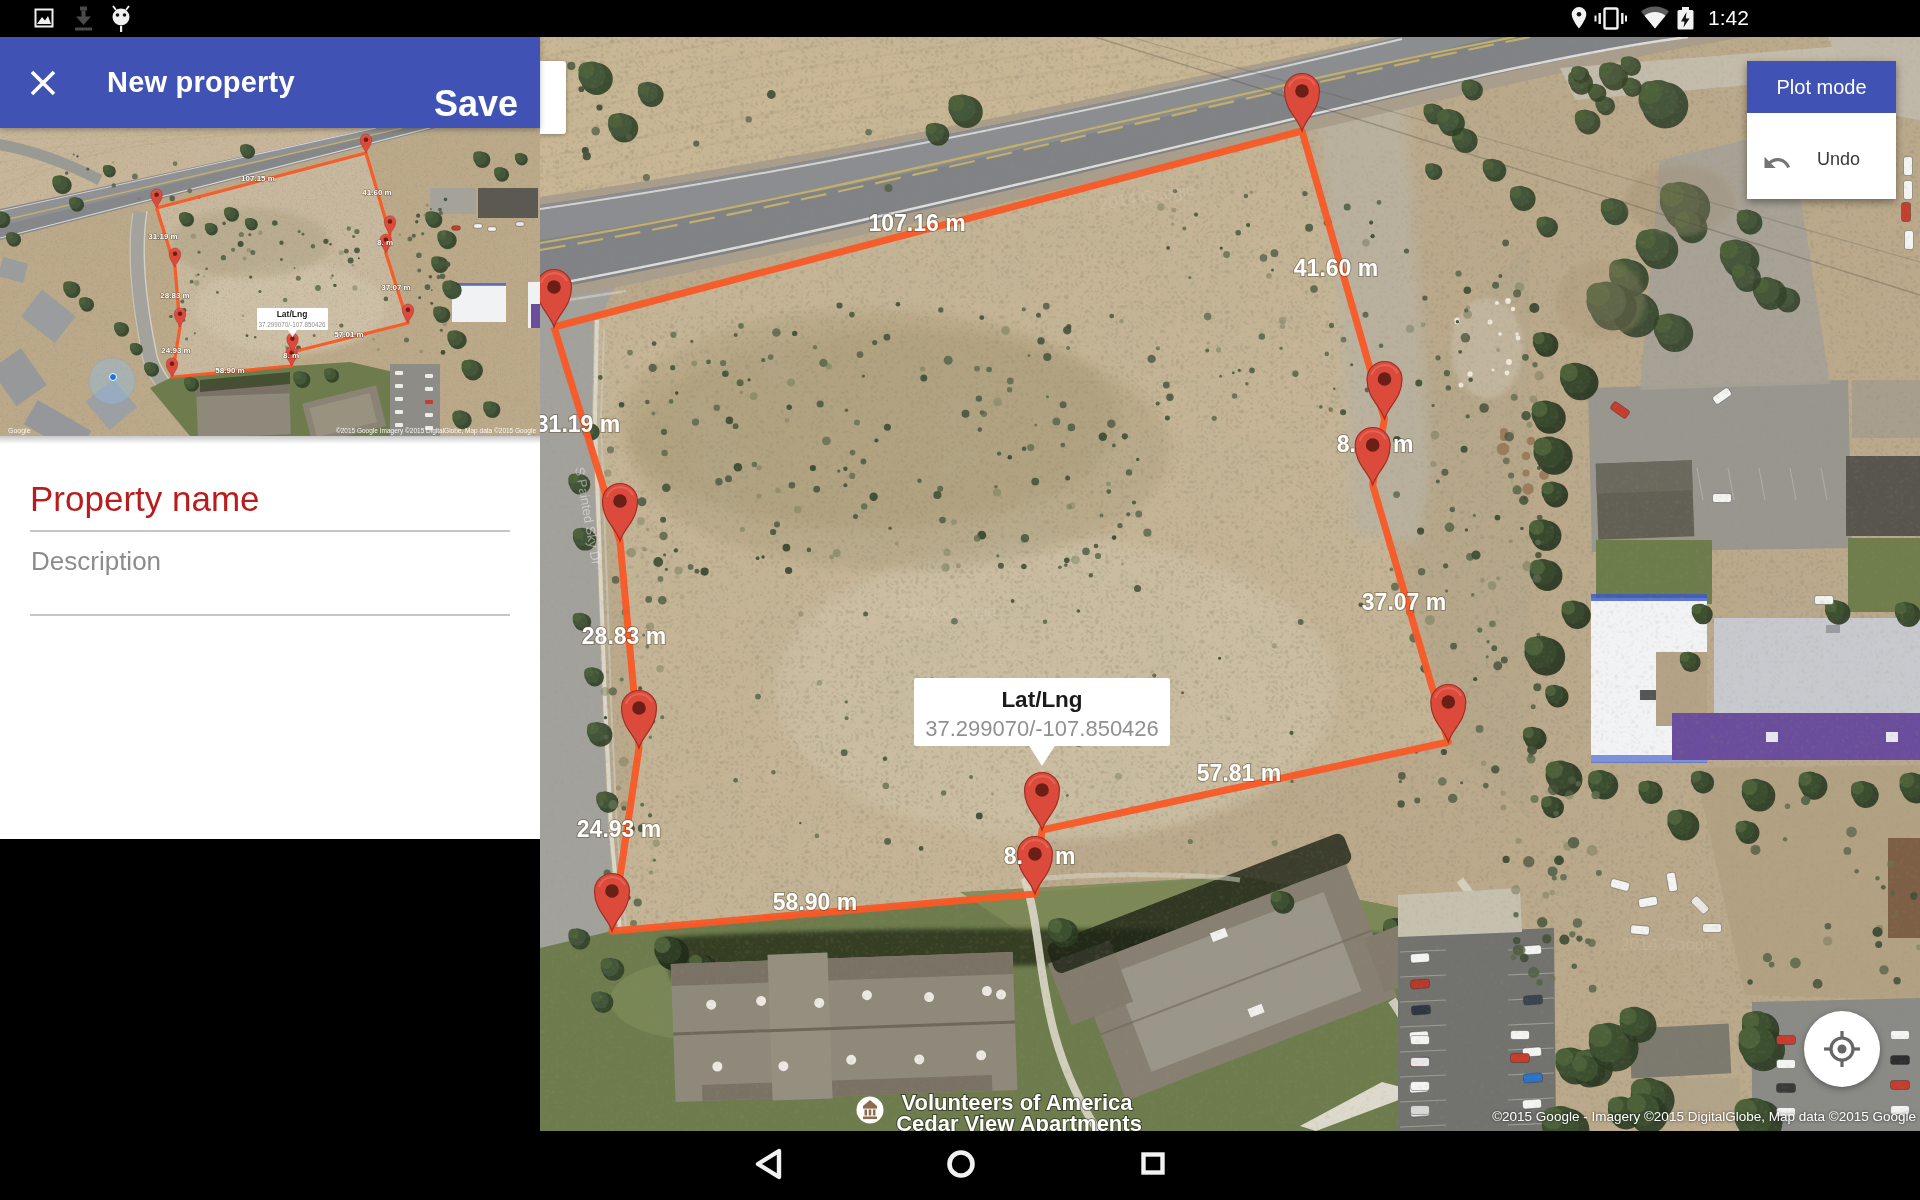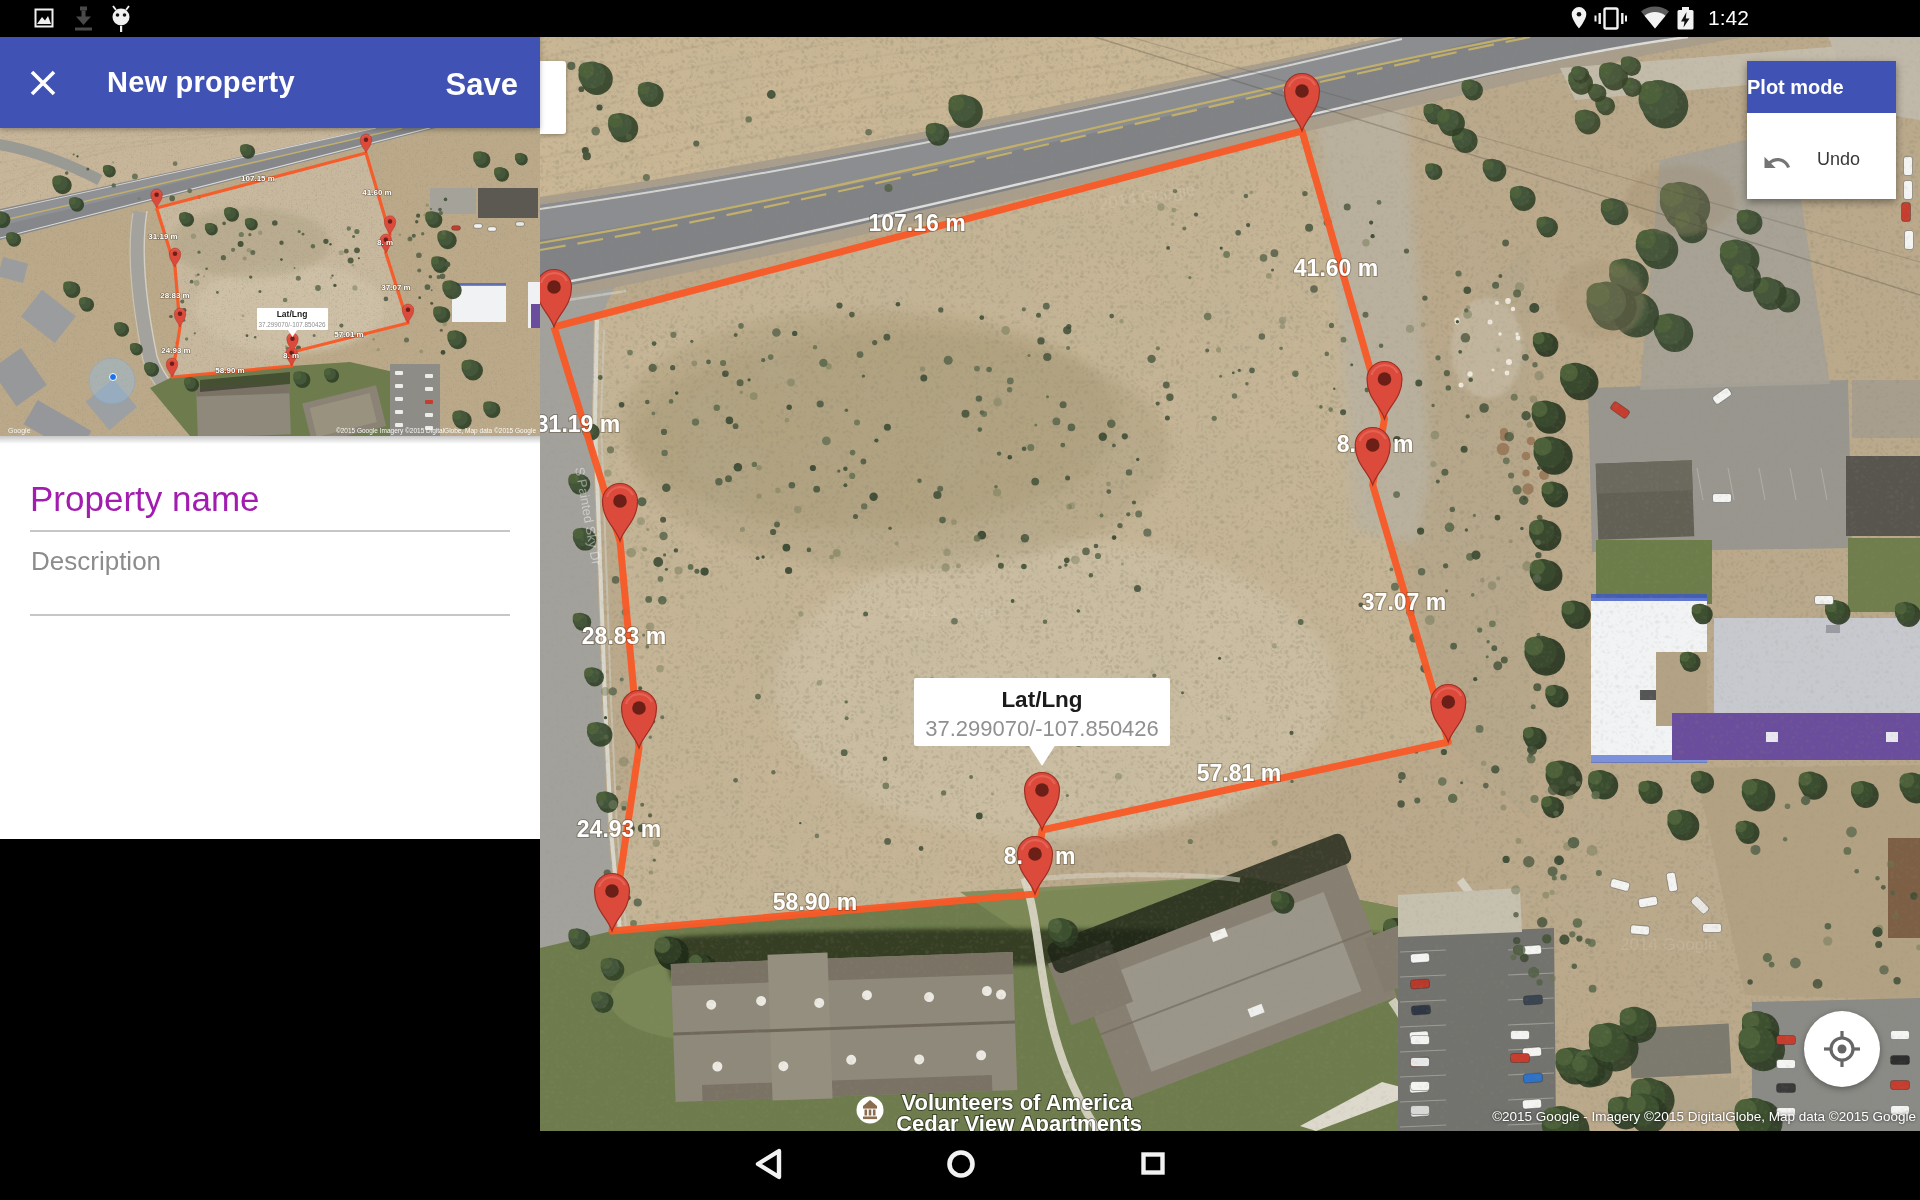--- a/index.html
+++ b/index.html
@@ -3,30 +3,30 @@
 <style>
 *{margin:0;padding:0;box-sizing:border-box}
 html,body{width:1920px;height:1200px;overflow:hidden;background:#000;font-family:"Liberation Sans",sans-serif;-webkit-font-smoothing:antialiased}
 .abs{position:absolute}
 #statusbar{position:absolute;left:16px;top:0;width:1737px;height:37px;background:#000}
 #map{position:absolute;left:540px;top:37px;width:1380px;height:1094px;overflow:hidden}
 #panel{position:absolute;left:0;top:37px;width:540px;height:802px;background:#fff}
 #appbar{position:absolute;left:0;top:0;width:540px;height:91px;background:#4053b5;color:#fff;box-shadow:0 2px 5px rgba(0,0,0,0.28);z-index:3}
 #appbar .x{position:absolute;left:28px;top:31px;width:30px;height:30px}
 #appbar .title{position:absolute;left:107px;top:29px;font-size:29px;font-weight:bold;letter-spacing:0.2px}
-#appbar .save{position:absolute;right:22px;top:30px;font-size:31px;font-weight:bold}
+#appbar .save{position:absolute;right:22px;top:46px;font-size:36px;font-weight:bold}
 #thumb{position:absolute;left:0;top:91px;width:540px;height:308px}
 #thumbshadow{position:absolute;left:0;top:399px;width:540px;height:8px;background:linear-gradient(rgba(0,0,0,0.22),rgba(0,0,0,0))}
-.ph{position:absolute;left:30px;top:442px;font-size:35px;color:#a21caf}
+.ph{position:absolute;left:30px;top:442px;font-size:35px;color:#b91c1c}
 .phline{position:absolute;left:30px;top:493px;width:480px;height:1.6px;background:#c6c6c6}
 .de{position:absolute;left:31px;top:509px;font-size:26px;color:#8c8c8c}
 .deline{position:absolute;left:30px;top:577px;width:480px;height:1.6px;background:#c6c6c6}
 #searchrem{position:absolute;left:540px;top:61px;width:26px;height:73px;background:#fff;border-radius:0 3px 3px 0;box-shadow:0 1px 4px rgba(0,0,0,0.3)}
 #menu{position:absolute;left:1747px;top:61px;width:149px;background:#fff;box-shadow:0 3px 8px rgba(0,0,0,0.4)}
-#menu .head{height:52px;background:#4053b5;color:#fff;font-size:20px;font-weight:bold;line-height:52px}
+#menu .head{height:52px;background:#4053b5;color:#fff;font-size:20px;font-weight:normal;text-align:center;line-height:52px}
 #menu .item{position:relative;height:72px}
 #menu .item .ic{position:absolute;left:15px;top:21px}
 #menu .item .tx{position:absolute;left:70px;top:22px;font-size:18px;color:#383838}
 #navbar{position:absolute;left:0;top:1131px;width:1920px;height:69px;background:#000}
 </style></head>
 <body>
 
 <div id="map"><svg width="1380" height="1094" viewBox="540 37 1380 1094" xmlns="http://www.w3.org/2000/svg" font-family="Liberation Sans, sans-serif">
       <defs>
 <filter id="fine" x="0" y="0" width="100%" height="100%">

